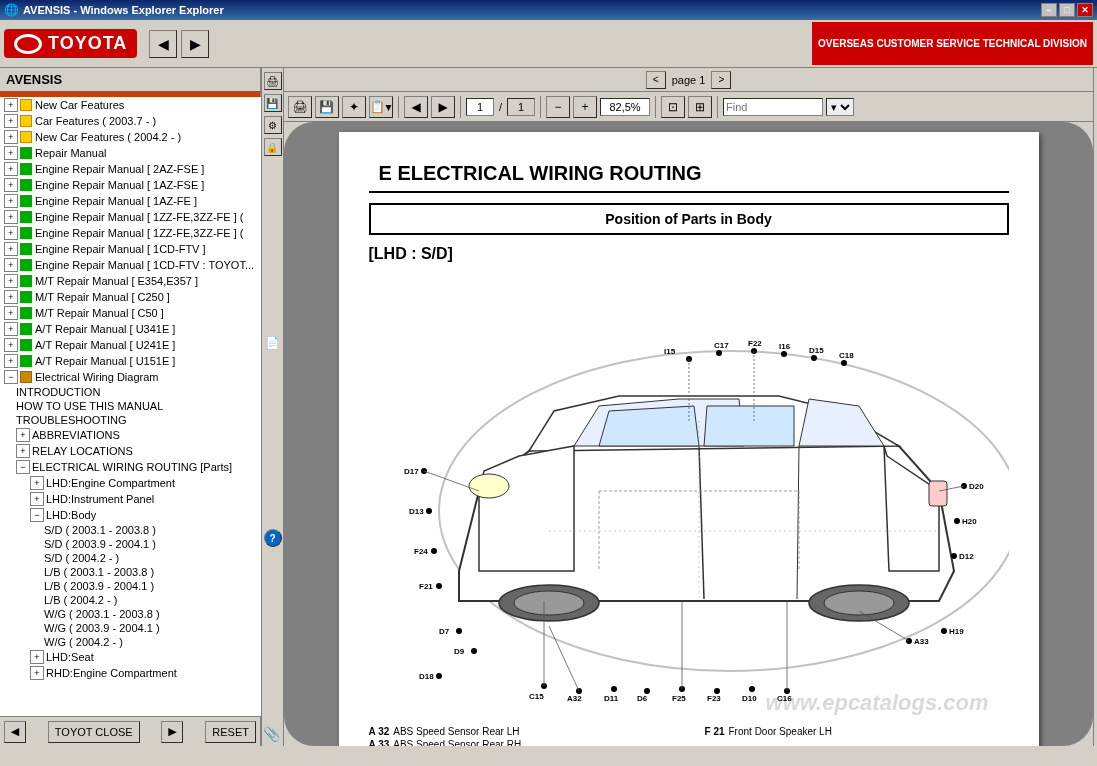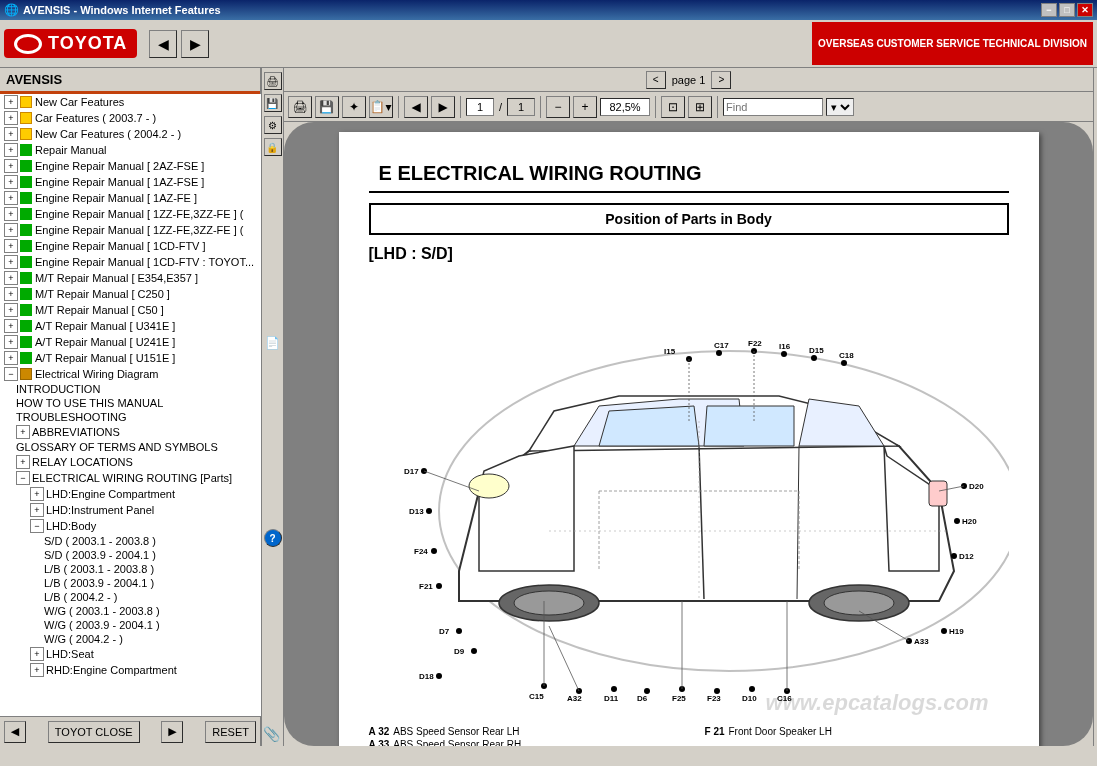--- a/index.html
+++ b/index.html
@@ -89,21 +89,21 @@
       border-right: 1px solid #808080;
       overflow-y: auto;
       overflow-x: hidden;
       position: relative;
     }
     .sidebar-title {
       background: #d4d0c8;
       font-weight: bold;
       font-size: 13px;
       padding: 4px 6px;
-      border-bottom: 3px solid #c2410c;
+      border-bottom: 6px solid #c2410c;
     }
     .tree-item {
       display: flex;
       align-items: center;
       padding: 1px 4px;
       cursor: pointer;
       font-size: 11px;
       white-space: nowrap;
     }
     .expand-btn {
@@ -327,21 +327,21 @@
     .pdf-viewer::-webkit-scrollbar { width: 16px; }
     .pdf-viewer::-webkit-scrollbar-track { background: #d4d0c8; }
     .pdf-viewer::-webkit-scrollbar-thumb { background: #a0a0a0; border: 1px solid #808080; }
   </style>
 </head>
 <body>
 
 <div class="title-bar">
   <div class="title-bar-title">
     <span style="font-size:12px;">🌐</span>
-    <span>AVENSIS - Windows Internet Features</span>
+    <span>AVENSIS - Windows Explorer Explorer</span>
   </div>
   <div class="title-bar-controls">
     <div class="title-btn">−</div>
     <div class="title-btn">□</div>
     <div class="title-btn" style="background:#cc0000;color:white;">✕</div>
   </div>
 </div>
 
 <div class="ie-toolbar">
 
@@ -471,23 +471,20 @@
         <span>HOW TO USE THIS MANUAL</span>
       </div>
       <div class="tree-item indent1">
         <span>TROUBLESHOOTING</span>
       </div>
       <div class="tree-item indent1">
         <div class="expand-btn">+</div>
         <span>ABBREVIATIONS</span>
       </div>
       <div class="tree-item indent1">
-        <span>GLOSSARY OF TERMS AND SYMBOLS</span>
-      </div>
-      <div class="tree-item indent1">
         <div class="expand-btn">+</div>
         <span>RELAY LOCATIONS</span>
       </div>
       <div class="tree-item indent1">
         <div class="expand-btn">−</div>
         <span>ELECTRICAL WIRING ROUTING [Parts]</span>
       </div>
 
       <div class="tree-item indent2">
         <div class="expand-btn">+</div>
@@ -500,20 +497,23 @@
       <div class="tree-item indent2">
         <div class="expand-btn">−</div>
         <span>LHD:Body</span>
       </div>
 
       <div class="tree-item indent3">
         <span>S/D ( 2003.1 - 2003.8 )</span>
       </div>
       <div class="tree-item indent3" style="font-weight:normal;">
         <span>S/D ( 2003.9 - 2004.1 )</span>
+      </div>
+      <div class="tree-item indent3">
+        <span>S/D ( 2004.2 - )</span>
       </div>
       <div class="tree-item indent3">
         <span>L/B ( 2003.1 - 2003.8 )</span>
       </div>
       <div class="tree-item indent3">
         <span>L/B ( 2003.9 - 2004.1 )</span>
       </div>
       <div class="tree-item indent3">
         <span>L/B ( 2004.2 - )</span>
       </div>

